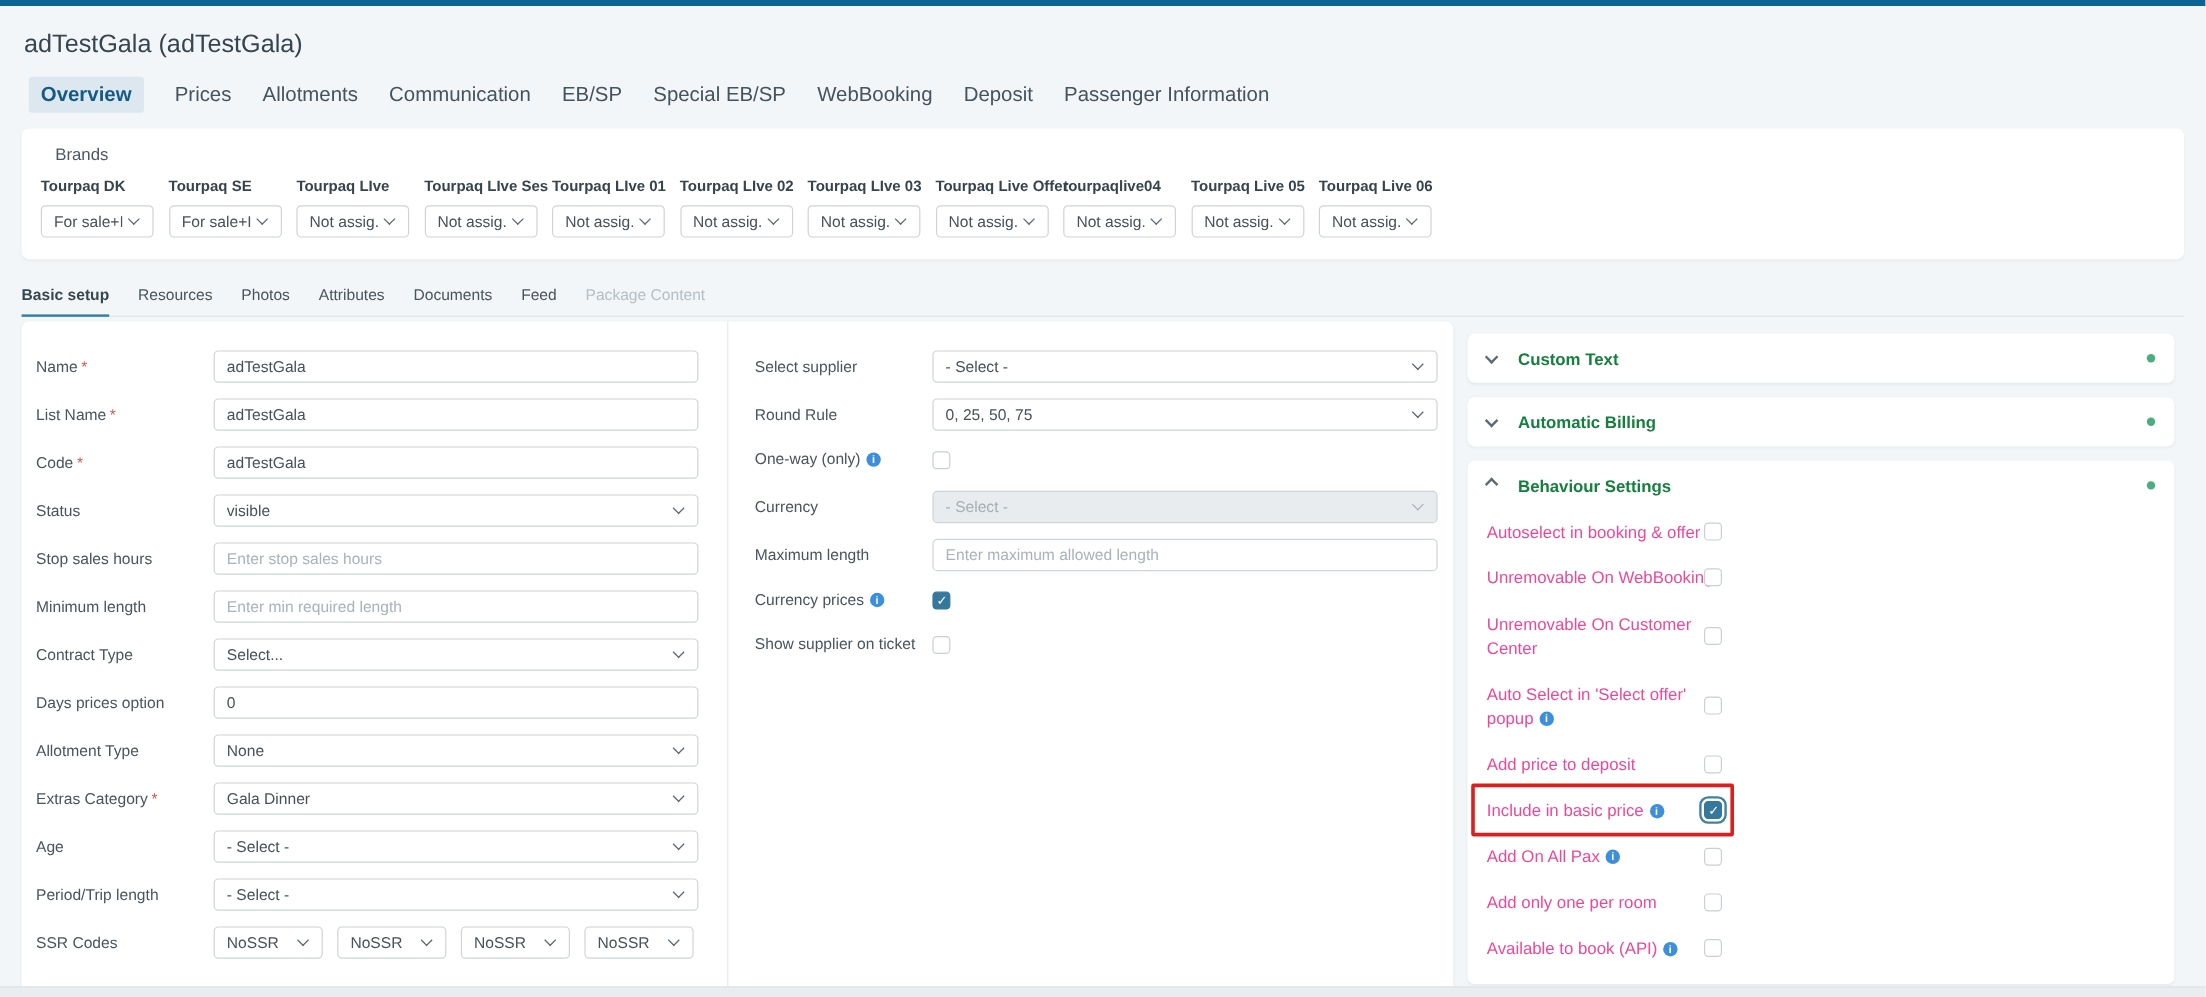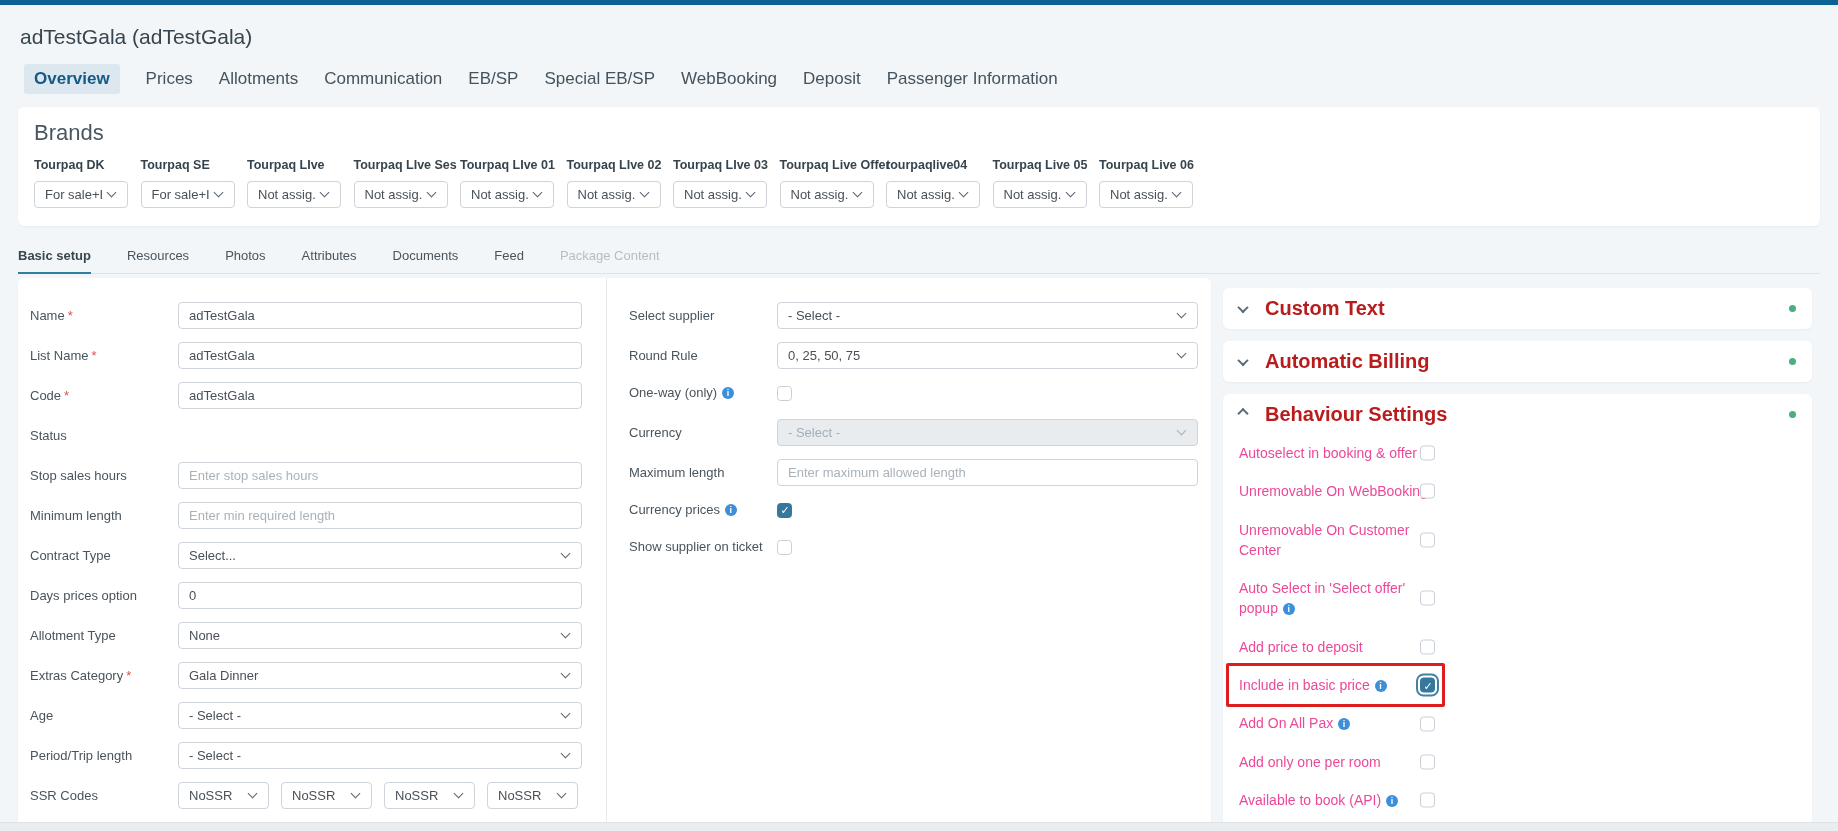--- a/index.html
+++ b/index.html
@@ -12,27 +12,27 @@
 
   
   .page-title { margin:20px 0 0 20px; font-size:21px; font-weight:500; color:#36454f; }
   .tabs1 { display:flex; align-items:center; gap:26px; margin:15px 0 0 24px; font-size:17px; color:#44535d; }
   .tab1 { padding:5px 0; cursor:pointer; white-space:nowrap; }
   .tab1.active { background:#dce7ef; color:#155a86; font-weight:bold; padding:5px 10px; border-radius:3px; }
 
   
   .card { background:#fff; border-radius:6px; box-shadow:0 1px 2px rgba(30,50,70,.05); }
   .brands { margin:13px 18px 0 18px; width:1802px; padding:13px 16px 18px 16px; }
-  .brands-title { font-size:22px; color:#4a5761; margin:0 0 12px 0; font-weight:500; }
+  .brands-title { font-size:14px; color:#4a5761; margin:0 0 12px 12px; font-weight:500; }
   .brands-row { display:flex; }
   .brand { width:94px; margin-right:12.5px; }
   .brand-name { font-size:12.5px; font-weight:bold; color:#37444d; margin-bottom:9px; white-space:nowrap; overflow:visible; }
 
   
-  .tabs2 { display:flex; gap:36px; margin:20px 18px 0 18px; border-bottom:1px solid #dfe4e9; font-size:13px; color:#49545d; }
+  .tabs2 { display:flex; gap:24px; margin:20px 18px 0 18px; border-bottom:1px solid #dfe4e9; font-size:13px; color:#49545d; }
   .tab2 { padding:2px 0 9px 0; cursor:pointer; }
   .tab2.active { color:#37474f; font-weight:bold; border-bottom:2px solid #2e7fa0; margin-bottom:-1px; }
   .tab2.disabled { color:#b6bec5; }
 
   
   .main { display:flex; align-items:flex-start; margin:4px 18px 0 18px; }
   .form-card { width:1193px; min-height:553px; display:flex; }
   .col-left { width:589px; border-right:1px solid #e6eaee; padding:24px 24px 20px 12px; }
   .col-mid  { flex:1; padding:24px 13px 20px 22px; }
 
@@ -60,21 +60,21 @@
   .cb.checked::after { content:"\2713"; position:absolute; left:2.5px; top:0.5px; font-size:11px; color:#fff; }
   .cb.focus-ring { outline:2px solid #42819f; outline-offset:2px; }
 
   .info-icon { display:inline-block; width:12px; height:12px; border-radius:50%; background:#3d8fd9;
                vertical-align:-2px; margin-left:5px; position:relative; flex-shrink:0; }
   .info-icon::after { content:"i"; position:absolute; left:4.5px; top:0px; font-size:9px; line-height:12px; color:#fff; font-weight:bold; font-style:normal; }
 
   
   .panel-col { width:589px; margin-left:12px; padding-top:10px; }
   .acc { display:flex; align-items:center; height:41px; padding:0 16px; margin-bottom:12px; cursor:pointer; }
-  .acc-title { font-size:20px; font-weight:bold; color:#b91c1c; }
+  .acc-title { font-size:14px; font-weight:bold; color:#15803d; }
   .chev { width:8px; height:8px; border-left:2px solid #5b6b75; border-bottom:2px solid #5b6b75; margin-right:18px; flex-shrink:0; }
   .chev.down { transform:rotate(-45deg) translate(1px,-1px); }
   .chev.up   { transform:rotate(135deg) translate(-1px,1px); }
   .dot { width:7px; height:7px; border-radius:50%; background:#4cae7e; margin-left:auto; flex-shrink:0; }
 
   .acc-open { margin-bottom:12px; padding-bottom:14px; }
   .acc-open .acc { margin-bottom:8px; cursor:default; }
   .bs-row { position:relative; margin:0 16px 18px 16px; min-height:16px; display:flex; align-items:center; }
   .bs-label { max-width:196px; font-size:14px; color:#ec4899; line-height:1.45; }
   .bs-row .cb { position:absolute; left:181px; top:50%; transform:translateY(-50%); }
@@ -207,20 +207,24 @@
       <div class="frow">
         <div class="flabel"><span>List Name</span><span class="req">*</span></div>
         <input class="inp" value="adTestGala" style="">
       </div>
       <div class="frow">
         <div class="flabel"><span>Code</span><span class="req">*</span></div>
         <input class="inp" value="adTestGala" style="">
       </div>
       <div class="frow">
         <div class="flabel">Status</div>
+        <div class="sel">
+            <span class="sel-text">visible</span>
+            <span class="caret"></span>
+          </div>
       </div>
       <div class="frow">
         <div class="flabel">Stop sales hours</div>
         <input class="inp" placeholder="Enter stop sales hours" style="">
       </div>
       <div class="frow">
         <div class="flabel">Minimum length</div>
         <input class="inp" placeholder="Enter min required length" style="">
       </div>
       <div class="frow">

